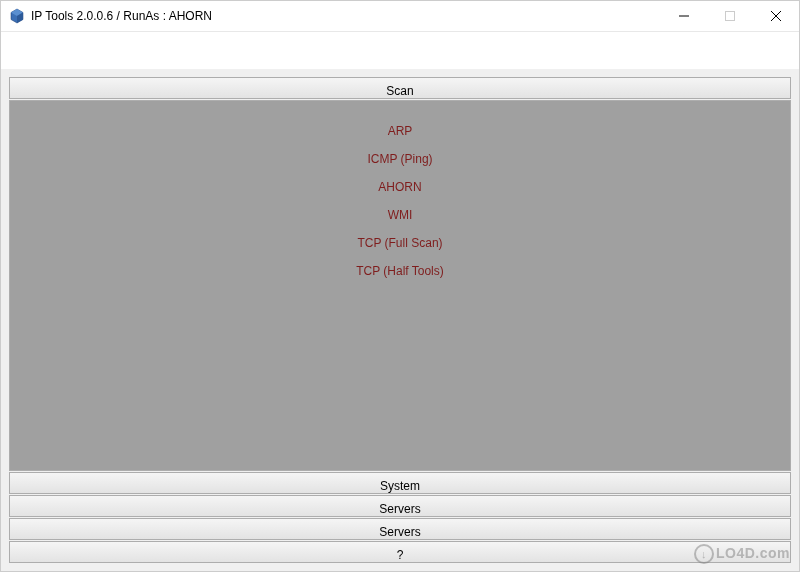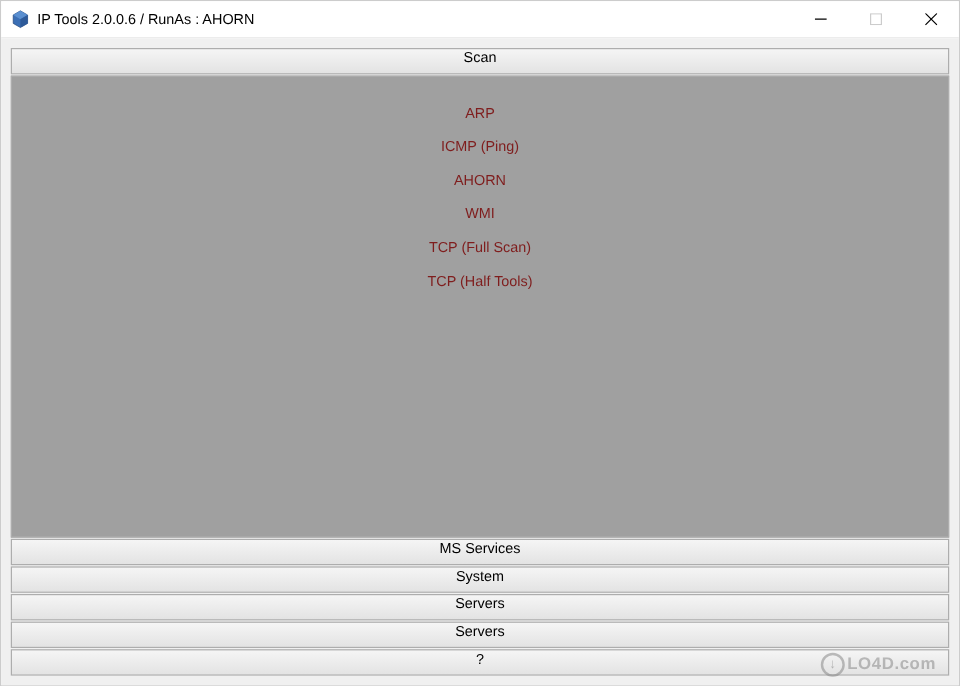--- a/index.html
+++ b/index.html
@@ -14,20 +14,21 @@
       height: 572px;
       overflow: hidden;
     }
     .window {
       width: 800px;
       height: 572px;
       background: #ffffff;
       border: 1px solid #cccccc;
       display: flex;
       flex-direction: column;
+      gap: 37px;
     }
     .titlebar {
       height: 31px;
       display: flex;
       align-items: center;
       background: #ffffff;
       border-bottom: 1px solid #e8e8e8;
     }
     .titlebar-icon {
       width: 16px;
@@ -62,21 +63,21 @@
       background: #f0f0f0;
       padding: 8px 8px 8px 8px;
       display: flex;
       flex-direction: column;
     }
     .section-header {
       height: 22px;
       background: linear-gradient(to bottom, #f5f5f5, #e3e3e3);
       border: 1px solid #adadad;
       display: flex;
-      align-items: flex-start;
+      align-items: flex-end;
       justify-content: center;
       font-size: 12px;
       color: #000000;
       cursor: pointer;
       margin-bottom: 1px;
     }
     .section-header:last-child {
       margin-bottom: 0;
     }
     .scan-content {
@@ -91,21 +92,21 @@
     }
     .scan-item {
       color: #7f1d1d;
       font-size: 12px;
       padding: 7px 0;
       cursor: pointer;
     }
     .watermark {
       position: absolute;
       bottom: 8px;
-      right: 20px;
+      right: 10px;
       font-size: 14px;
       font-weight: bold;
       color: rgba(128,128,128,0.5);
       font-family: Arial, sans-serif;
       letter-spacing: 0.5px;
     }
     .watermark-circle {
       display: inline-flex;
       align-items: center;
       justify-content: center;
@@ -157,23 +158,20 @@
     </div>
     <div class="scan-content">
       <div class="scan-item">ARP</div>
       <div class="scan-item">ICMP (Ping)</div>
       <div class="scan-item">AHORN</div>
       <div class="scan-item">WMI</div>
       <div class="scan-item">TCP (Full Scan)</div>
       <div class="scan-item">TCP (Half Tools)</div>
     </div>
     <div class="section-header">
-      <span>MS Services</span>
-    </div>
-    <div class="section-header">
       <span>System</span>
     </div>
     <div class="section-header">
       <span>Servers</span>
     </div>
     <div class="section-header">
       <span>Servers</span>
     </div>
     <div class="section-header">
       <span>?</span>

